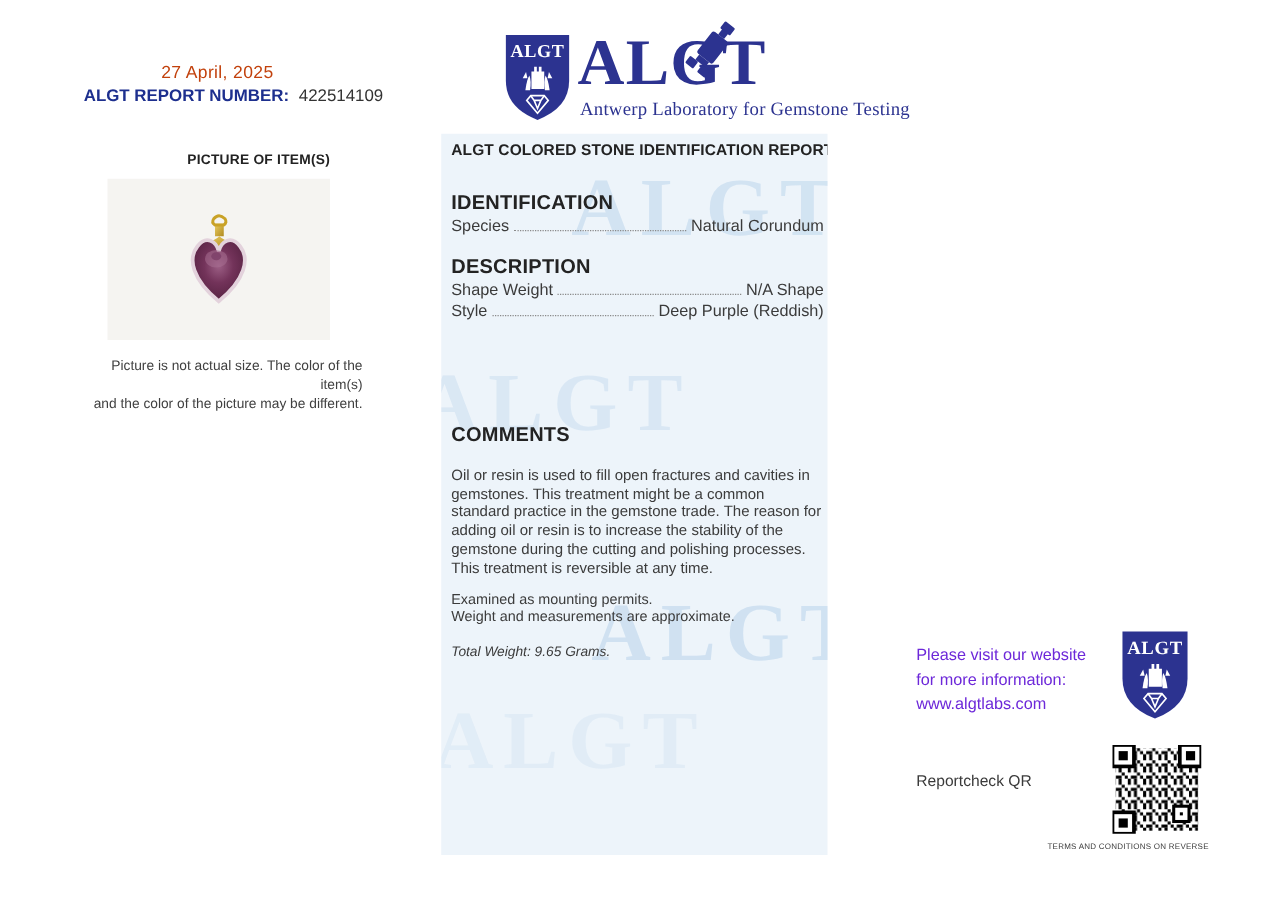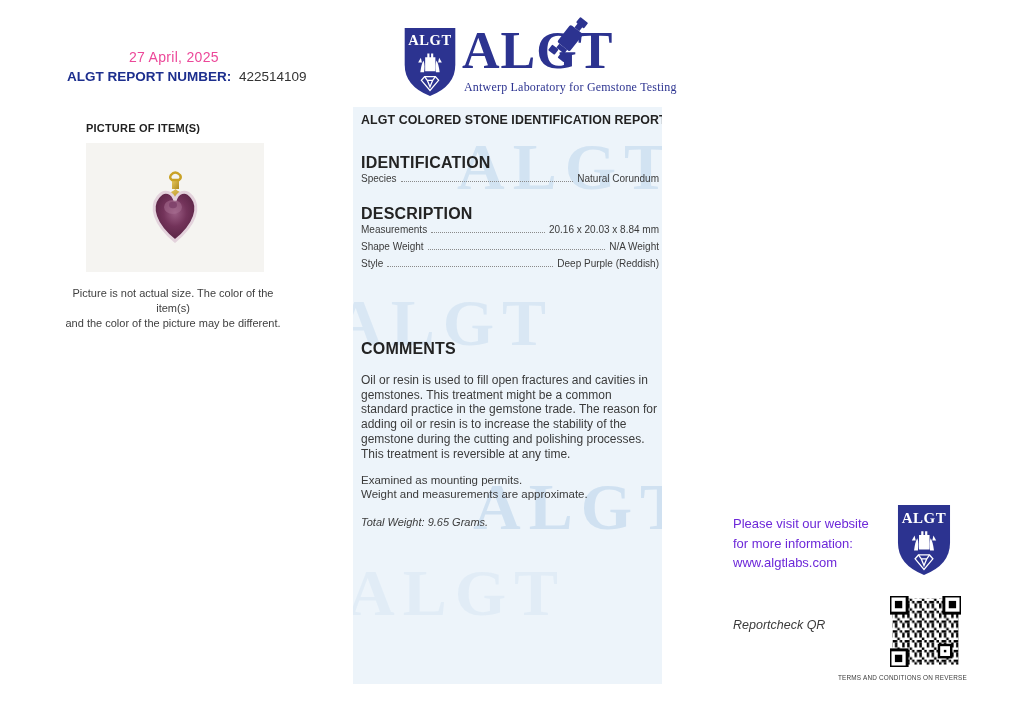--- a/index.html
+++ b/index.html
@@ -3,79 +3,79 @@
 <meta charset="utf-8">
 <style>
   * { margin:0; padding:0; box-sizing:border-box; }
   html,body { background:#fff; }
   body { font-family:"Liberation Sans", sans-serif; }
   #page {
     position:relative; width:1016px; height:718px; background:#ffffff;
     overflow:hidden; color:#3a3a3a;
   }
   
-  .date { position:absolute; left:129px; top:49px; font-size:14px; color:#ec4899; letter-spacing:.3px; }
+  .date { position:absolute; left:129px; top:49px; font-size:14px; color:#c2410c; letter-spacing:.3px; }
   .report-line { position:absolute; left:67px; top:69px; font-size:13.5px; white-space:nowrap; }
   .report-line .lbl { color:#1d2f8e; font-weight:bold; }
   .report-line .num { color:#333; margin-left:4px; }
 
   .header-logo { position:absolute; left:403px; top:27px; }
   .shield { display:block; }
   .wordmark {
     position:absolute; left:462px; top:26px;
     font-family:"Liberation Serif", serif; font-weight:bold;
     font-size:52px; line-height:50px; color:#2c3390; letter-spacing:1px;
   }
   .scope { position:absolute; left:545px; top:14px; }
   .tagline {
     position:absolute; left:464px; top:80px; width:164px;
-    font-family:"Liberation Serif", serif; font-size:12px; color:#2c3390;
+    font-family:"Liberation Serif", serif; font-size:15px; color:#2c3390;
     white-space:nowrap; letter-spacing:.2px;
   }
 
   
-  .pic-title { position:absolute; left:86px; top:122px; width:178px; text-align:left;
+  .pic-title { position:absolute; left:86px; top:122px; width:178px; text-align:right;
     font-size:11px; font-weight:bold; color:#222; letter-spacing:.2px; }
   .photo { position:absolute; left:86px; top:143px; width:178px; height:129px; background:#f5f4f1; }
   .gem { position:absolute; left:60px; top:26px; }
-  .pic-caption { position:absolute; left:56px; top:286px; width:234px; text-align:center;
+  .pic-caption { position:absolute; left:56px; top:286px; width:234px; text-align:right;
     font-size:11px; line-height:15px; color:#3f3f3f; }
 
   
   .panel { position:absolute; left:353px; top:107px; width:309px; height:577px;
     background:#edf4fa; overflow:hidden; }
   .wm { position:absolute; font-family:"Liberation Serif", serif; font-weight:bold;
     font-size:66px; letter-spacing:8px; color:#aecce8; pointer-events:none; white-space:nowrap; }
   .wm1 { left:104px; top:22px;  opacity:.42; }
   .wm2 { left:-18px; top:178px; opacity:.30; }
   .wm3 { left:120px; top:362px; opacity:.45; }
   .wm4 { left:-6px;  top:448px; opacity:.18; }
 
   .panel-title { position:absolute; left:8px; top:6px; width:298px;
     font-size:12.4px; font-weight:bold; color:#222; letter-spacing:.1px; white-space:nowrap; }
   .sec-heading { position:absolute; left:8px; font-size:16px; font-weight:bold; color:#232323; letter-spacing:.2px; }
   .h-ident { top:47px; }  .h-desc { top:98px; }  .h-comments { top:233px; }
 
   .spec-rows { position:absolute; left:8px; width:298px; }
   .rows-ident { top:66px; }  .rows-desc { top:117px; }
-  .spec-row { display:flex; align-items:baseline; height:17px; font-size:10px; color:#3b3b3b; }
+  .spec-row { display:flex; align-items:baseline; height:17px; font-size:13px; color:#3b3b3b; }
   .spec-row .label { white-space:nowrap; }
   .spec-row .leader { flex:1; border-bottom:1.5px dotted #8a8a8a; margin:0 4px 3px 4px; height:1px; }
   .spec-row .value { white-space:nowrap; }
 
   .comments-body { position:absolute; left:8px; top:266px; width:300px;
     font-size:12px; line-height:14.7px; color:#3b3b3b; }
   .c-line1 { position:absolute; left:8px; top:367px; font-size:11.5px; color:#3b3b3b; }
   .c-line2 { position:absolute; left:8px; top:381px; font-size:11.5px; color:#3b3b3b; }
   .c-weight { position:absolute; left:8px; top:409px; font-size:11px; color:#3b3b3b;font-style:italic; }
 
   
   .visit { position:absolute; left:733px; top:514px; font-size:13px; line-height:19.5px; color:#6d28d9; }
   .footer-shield { position:absolute; left:894px; top:504px; }
-  .reportcheck { position:absolute; left:733px; top:618px; font-size:12.5px; color:#3a3a3a;font-style:italic; }
+  .reportcheck { position:absolute; left:733px; top:618px; font-size:12.5px; color:#3a3a3a; }
   .qr { position:absolute; left:890px; top:596px; width:71px; height:71px; background:#fff; }
   .terms { position:absolute; left:790px; top:674px; width:177px; text-align:right;
     font-size:6.4px; color:#3c3c3c; letter-spacing:.2px; }
 </style>
 </head>
 <body>
 
 <div id="page">
 
   <div class="date">27 April, 2025</div>
@@ -154,28 +154,23 @@
       <div class="spec-row">
         <span class="label">Species</span>
         <span class="leader"></span>
         <span class="value">Natural Corundum</span>
       </div>
     </div>
 
     <div class="sec-heading h-desc">DESCRIPTION</div>
     <div class="spec-rows rows-desc">
       <div class="spec-row">
-        <span class="label">Measurements</span>
-        <span class="leader"></span>
-        <span class="value">20.16 x 20.03 x 8.84 mm</span>
-      </div>
-      <div class="spec-row">
         <span class="label">Shape Weight</span>
         <span class="leader"></span>
-        <span class="value">N/A Weight</span>
+        <span class="value">N/A Shape</span>
       </div>
       <div class="spec-row">
         <span class="label">Style</span>
         <span class="leader"></span>
         <span class="value">Deep Purple (Reddish)</span>
       </div>
     </div>
 
     <div class="sec-heading h-comments">COMMENTS</div>
     <div class="comments-body">Oil or resin is used to fill open fractures and cavities in gemstones. This treatment might be a common standard practice in the gemstone trade. The reason for adding oil or resin is to increase the stability of the gemstone during the cutting and polishing processes. This treatment is reversible at any time.</div>

